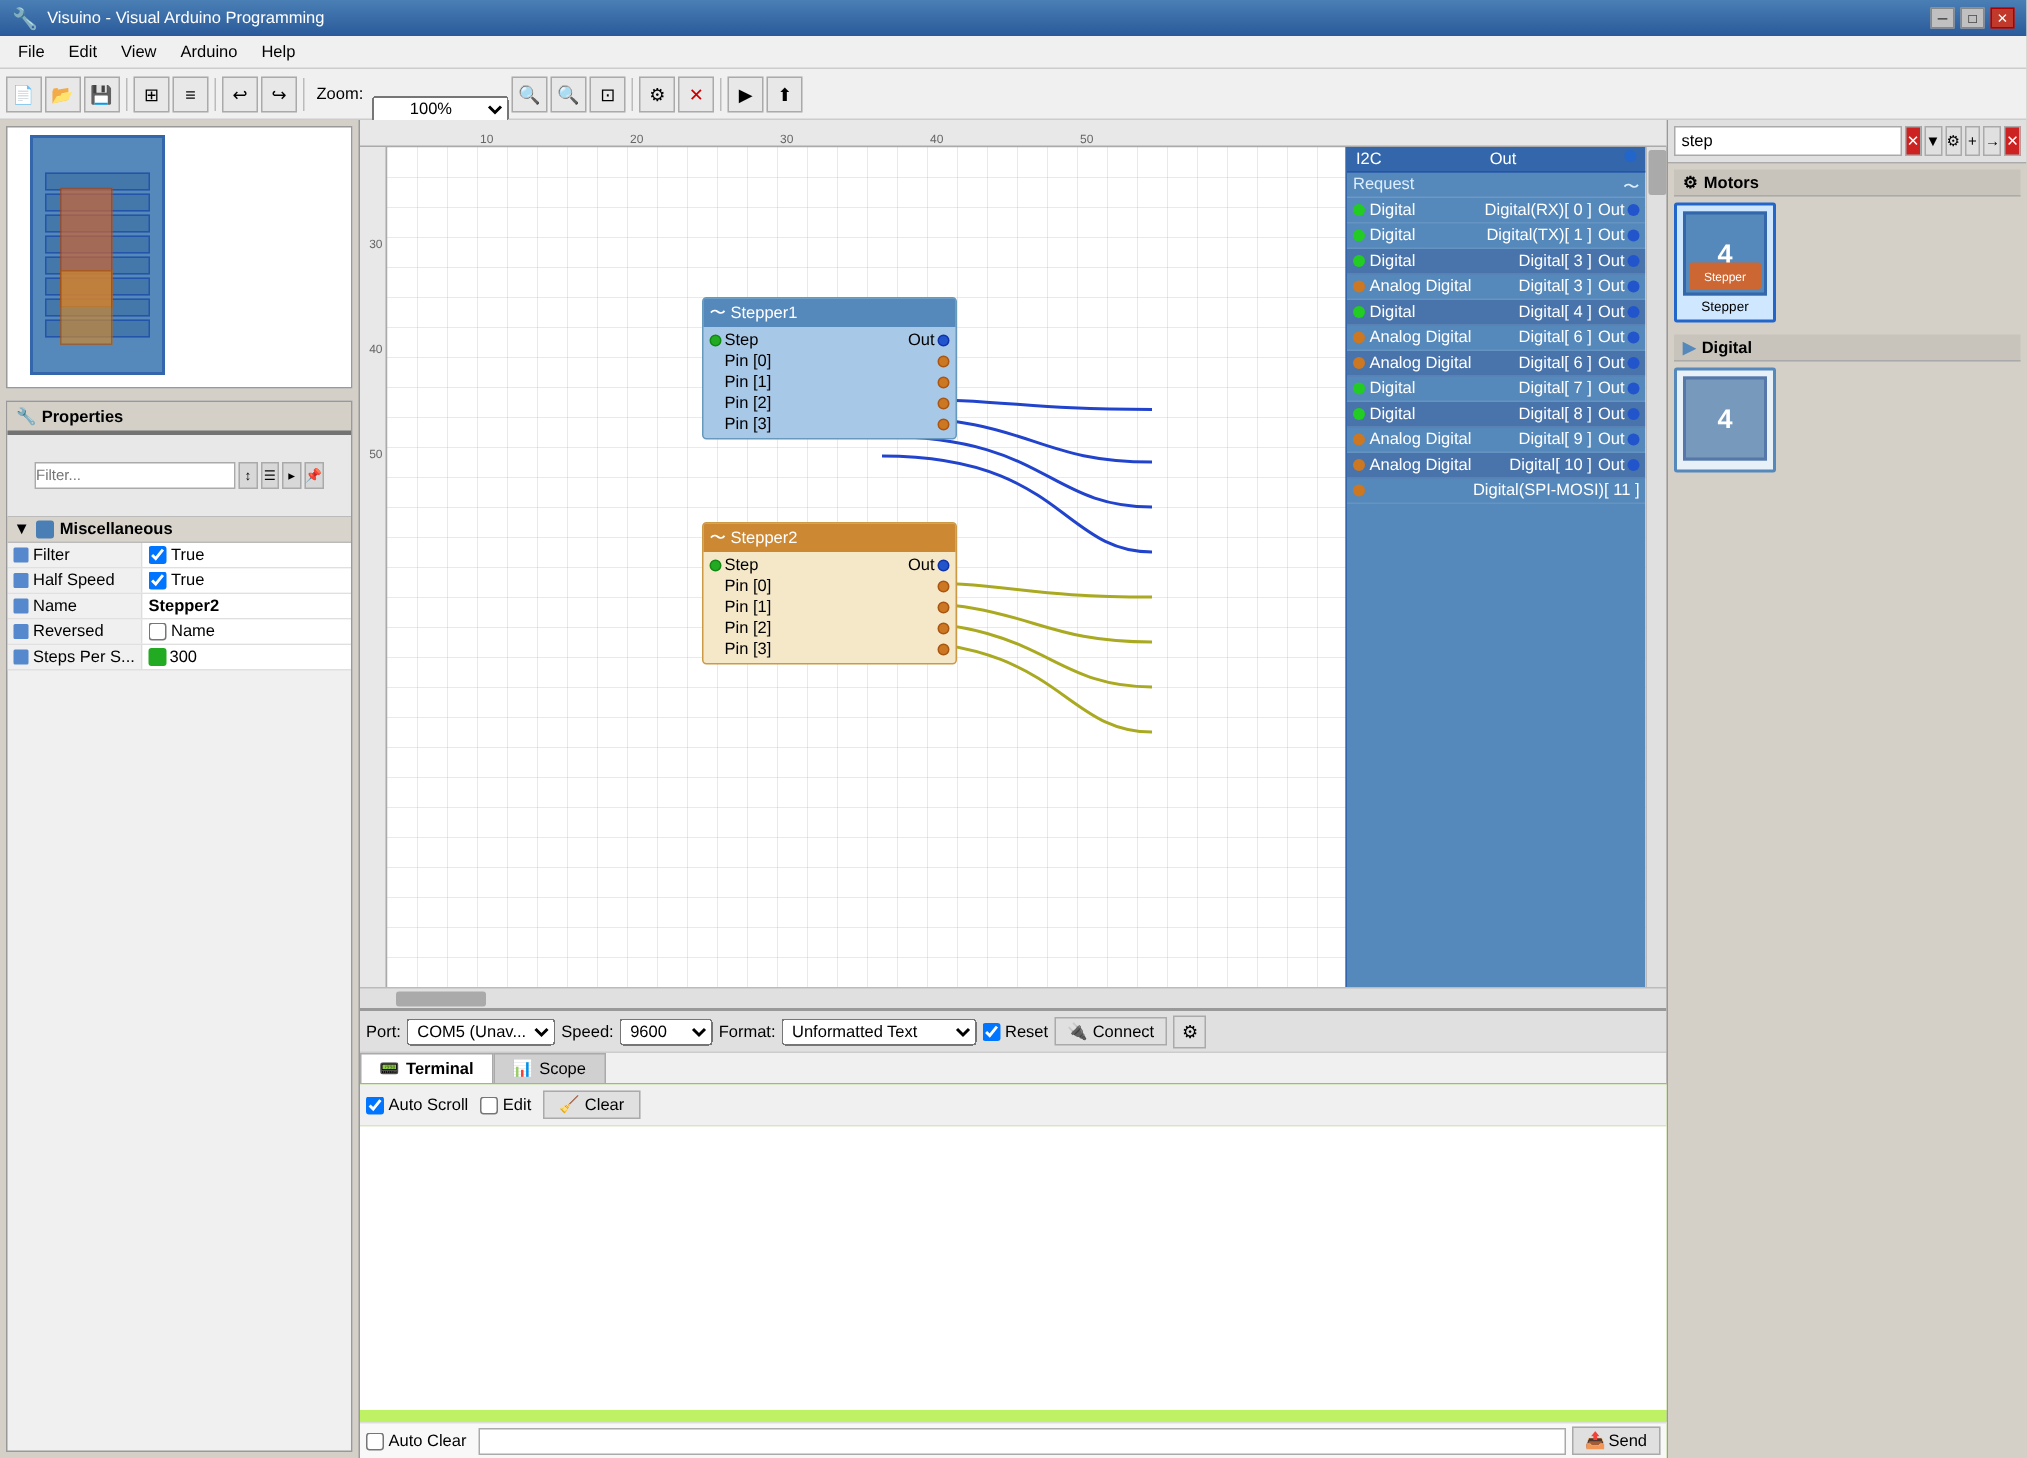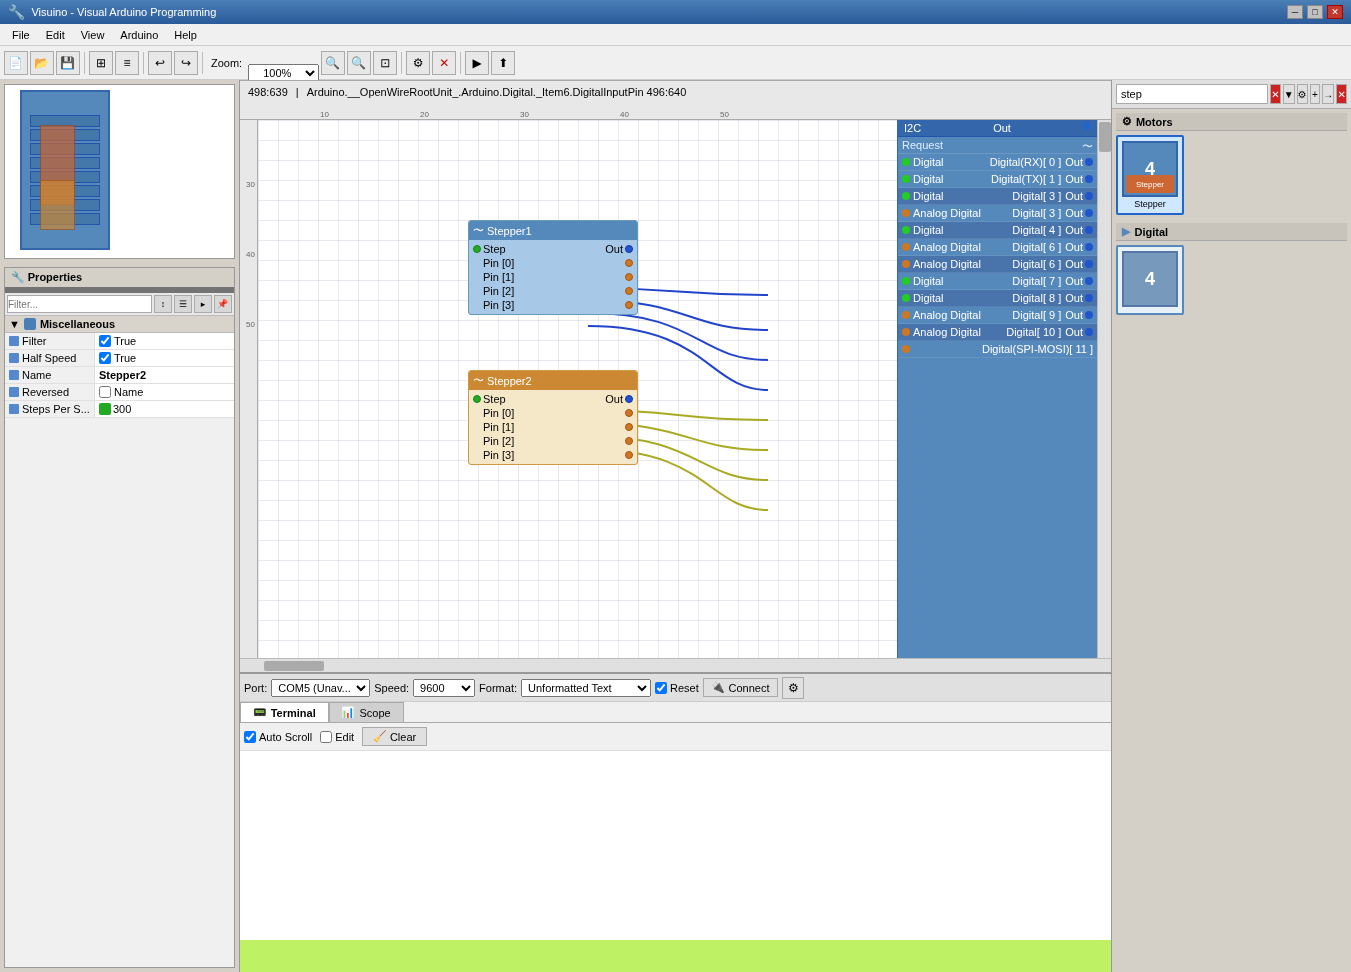--- a/index.html
+++ b/index.html
@@ -42,21 +42,21 @@
       gap: 2px;
       border-bottom: 1px solid #ccc;
     }
     .toolbar-btn {
       width: 24px; height: 24px; border: 1px solid #aaa; background: #e8e8e8;
       display: flex; align-items: center; justify-content: center; cursor: pointer;
       font-size: 12px;
     }
     .toolbar-sep { width: 1px; height: 22px; background: #bbb; margin: 0 2px; }
     .zoom-label { font-size: 11px; margin: 0 4px; }
-    .zoom-select { font-size: 11px; padding: 1px 10px; margin-top: 20px; }
+    .zoom-select { font-size: 11px; padding: 1px 20px; margin-top: 20px; }
 
     
     .main-layout {
       display: flex;
       height: calc(972px - 24px - 22px - 34px);
     }
 
     
     .left-panel {
       width: 240px;
@@ -82,25 +82,25 @@
       background: #f0f0f0;
       border: 1px solid #999;
       margin: 4px;
       display: flex;
       flex-direction: column;
     }
     .properties-header {
       background: #d4d0c8;
       padding: 3px 6px;
       font-weight: bold;
-      border-bottom: 6px solid #737373;
+      border-bottom: 3px solid #737373;
       font-size: 11px;
     }
     .properties-toolbar {
-      display: flex; gap: 2px; padding: 2px; border-bottom: 1px solid #bbb; background: #e8e8e8;
+      display: flex; gap: 2px; padding: 18px; border-bottom: 1px solid #bbb; background: #e8e8e8;
     }
     .prop-tb-btn { width: 18px; height: 18px; border: 1px solid #aaa; background: #d8d8d8; display: flex; align-items: center; justify-content: center; cursor: pointer; font-size: 9px; }
     .properties-tree { flex: 1; overflow-y: auto; }
     .prop-category {
       display: flex; align-items: center; gap: 4px;
       background: #d8d4cc; padding: 2px 4px;
       font-weight: bold; cursor: pointer;
       border-bottom: 1px solid #bbb;
     }
     .prop-row {
@@ -435,25 +435,20 @@
             <span style="width:12px; height:12px; background:#22aa22; border-radius:2px; display:inline-block;"></span>
             <span>300</span>
           </div>
         </div>
       </div>
     </div>
   </div>
 
   <div style="flex:1; display:flex; flex-direction:column;">
 
-    <div class="status-bar">
-      <span>498:639</span>
-      <span style="margin: 0 8px;">|</span>
-      <span>Arduino.__OpenWireRootUnit_.Arduino.Digital._Item6.DigitalInputPin 496:640</span>
-    </div>
 
     <div class="canvas-area" style="flex:1; min-height:0;">
 
       <div class="canvas-ruler-top">
         <div style="position:relative; width:100%; height:100%;">
           <span class="ruler-mark" style="left:80px;">10</span>
           <span class="ruler-mark" style="left:180px;">20</span>
           <span class="ruler-mark" style="left:280px;">30</span>
           <span class="ruler-mark" style="left:380px;">40</span>
           <span class="ruler-mark" style="left:480px;">50</span>
@@ -727,20 +722,31 @@
             <span>Edit</span>
           </label>
           <button class="clear-btn" style="position:static;">
             <span>🧹</span>
             <span>Clear</span>
           </button>
         </div>
 
         <div class="terminal-area" style="height:calc(100% - 60px);"></div>
 
+        <div class="bottom-input-row">
+          <label class="chk-label" style="margin-right:8px;">
+            <input type="checkbox" style="">
+            <span>Auto Clear</span>
+          </label>
+          <input class="send-input" type="text" placeholder="" style="">
+          <button class="send-btn">
+            <span>📤</span>
+            <span>Send</span>
+          </button>
+        </div>
       </div>
     </div>
   </div>
 
   <div class="right-panel">
 
     <div class="search-bar">
       <input class="search-input" type="text" value="step" style="">
       <div class="search-btn" style="background:#cc2222; color:white;">✕</div>
       <div class="search-btn">▼</div>

